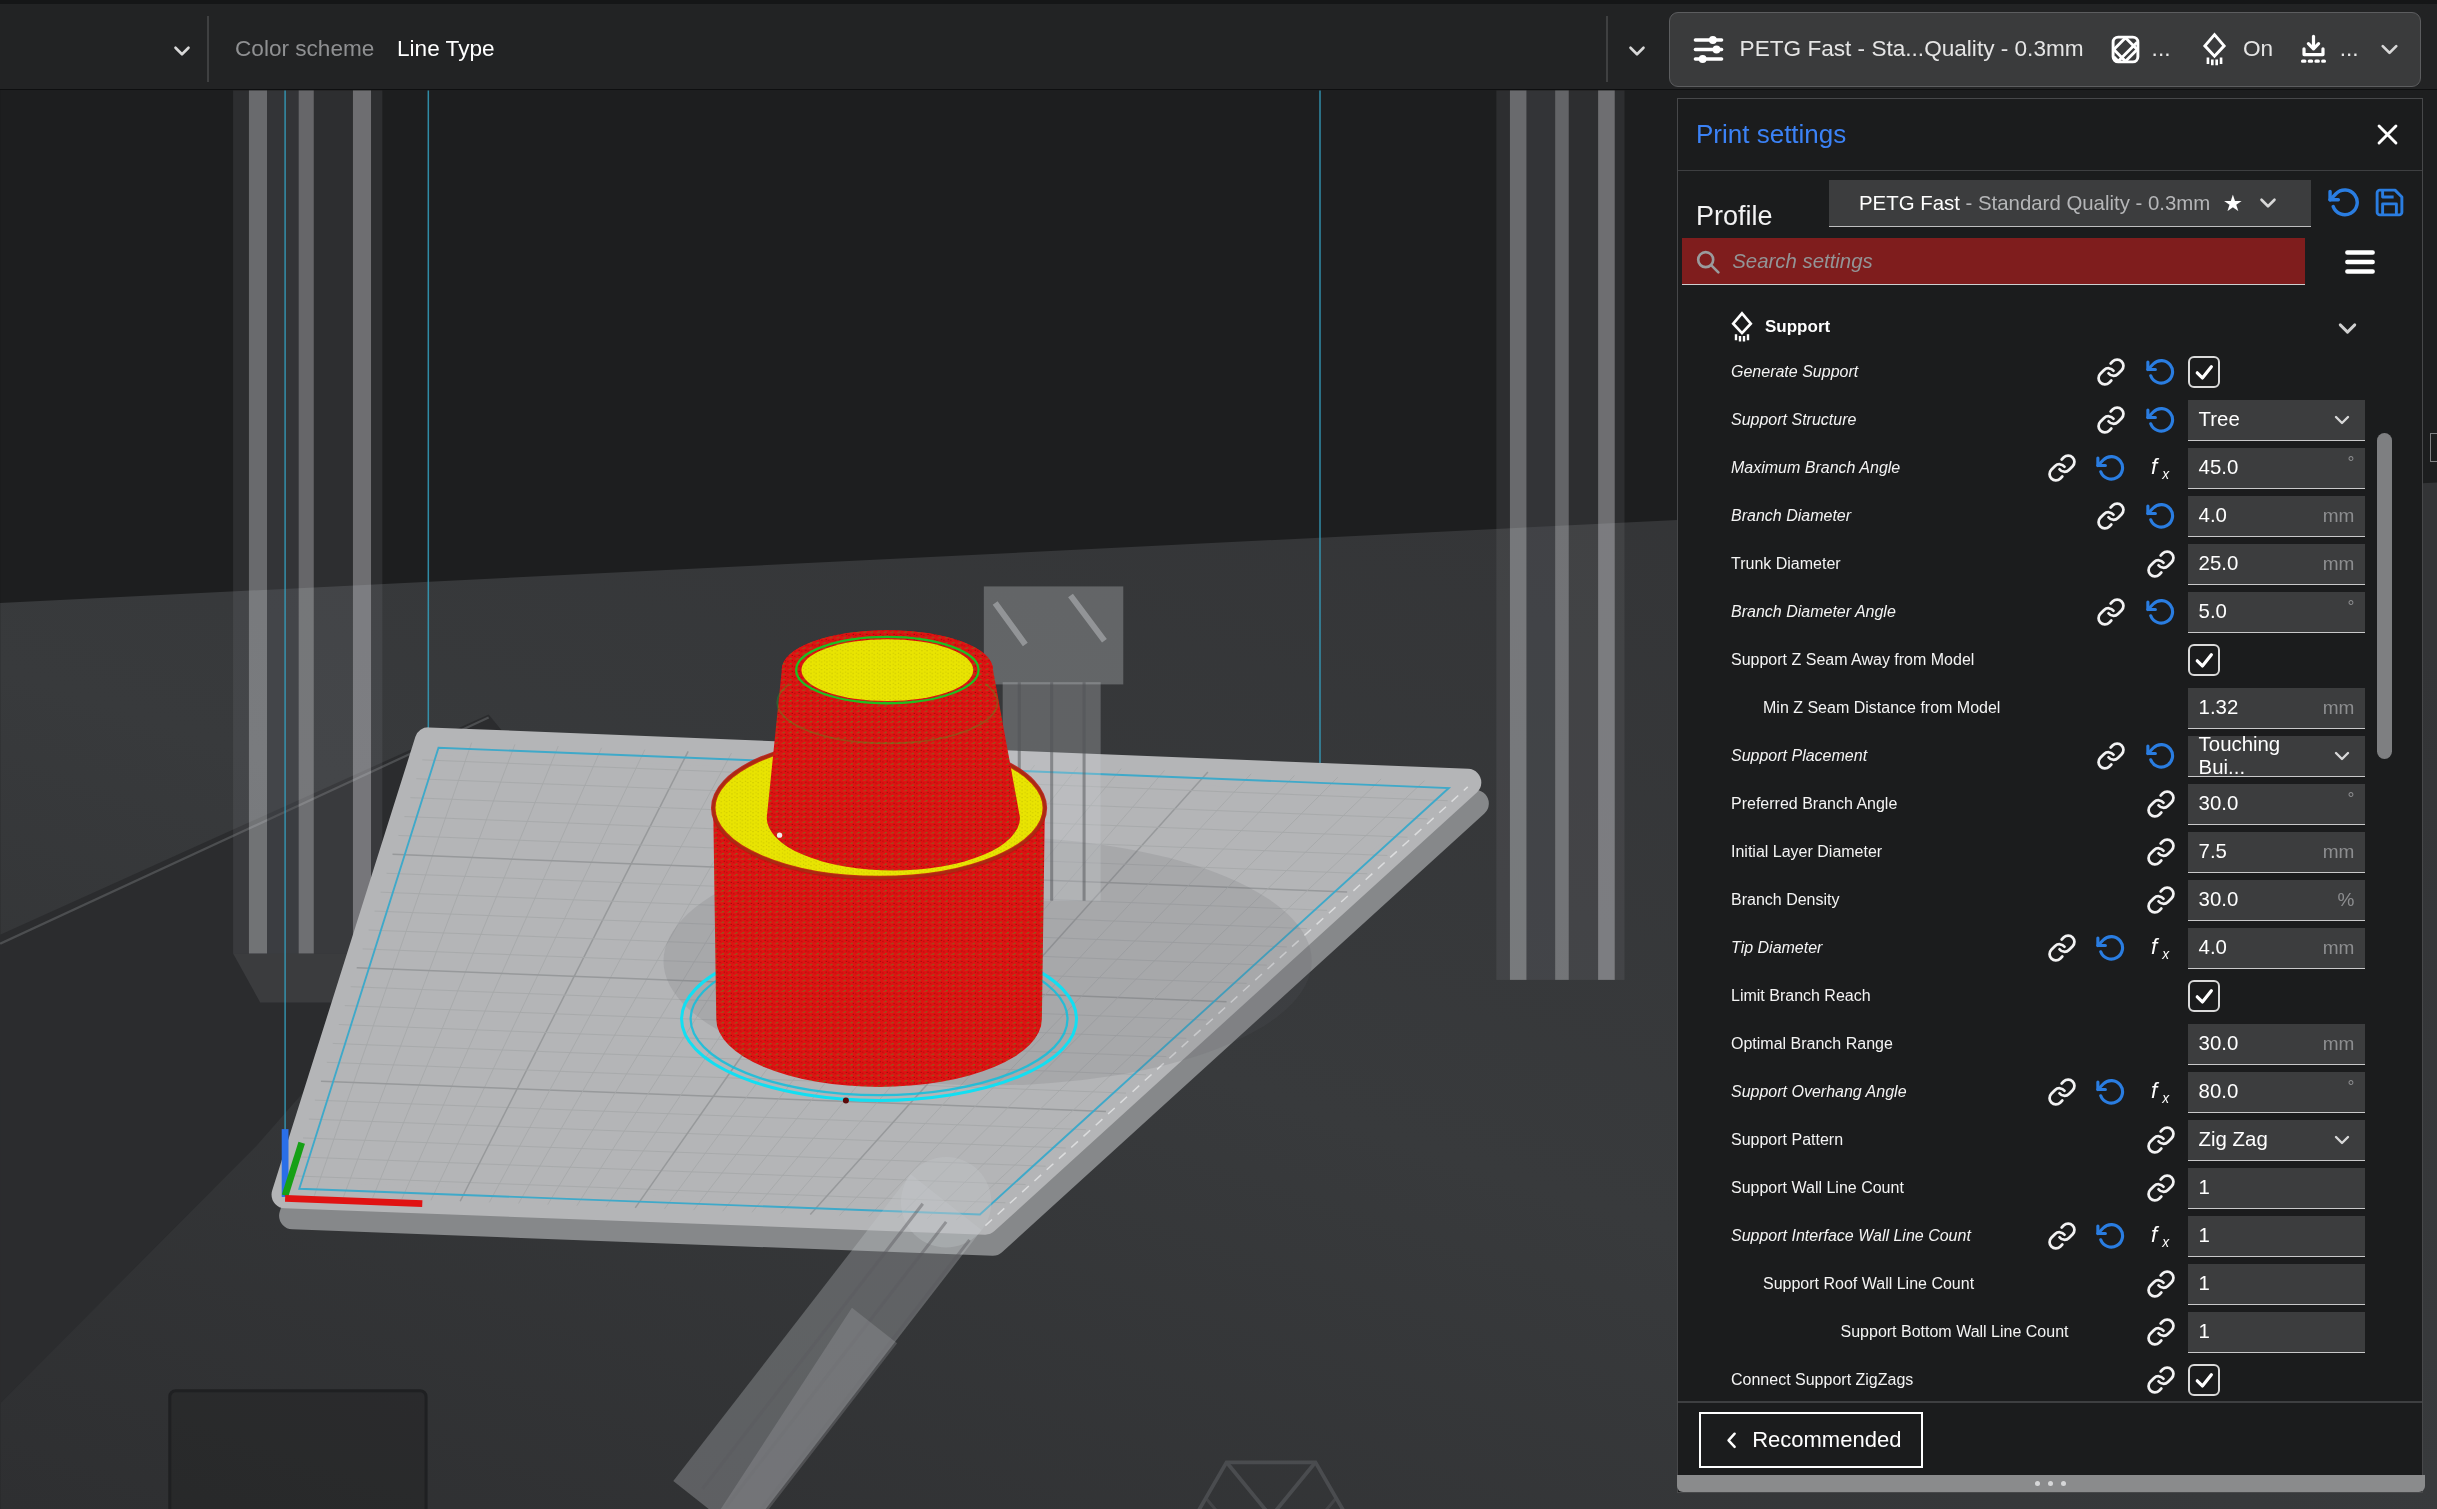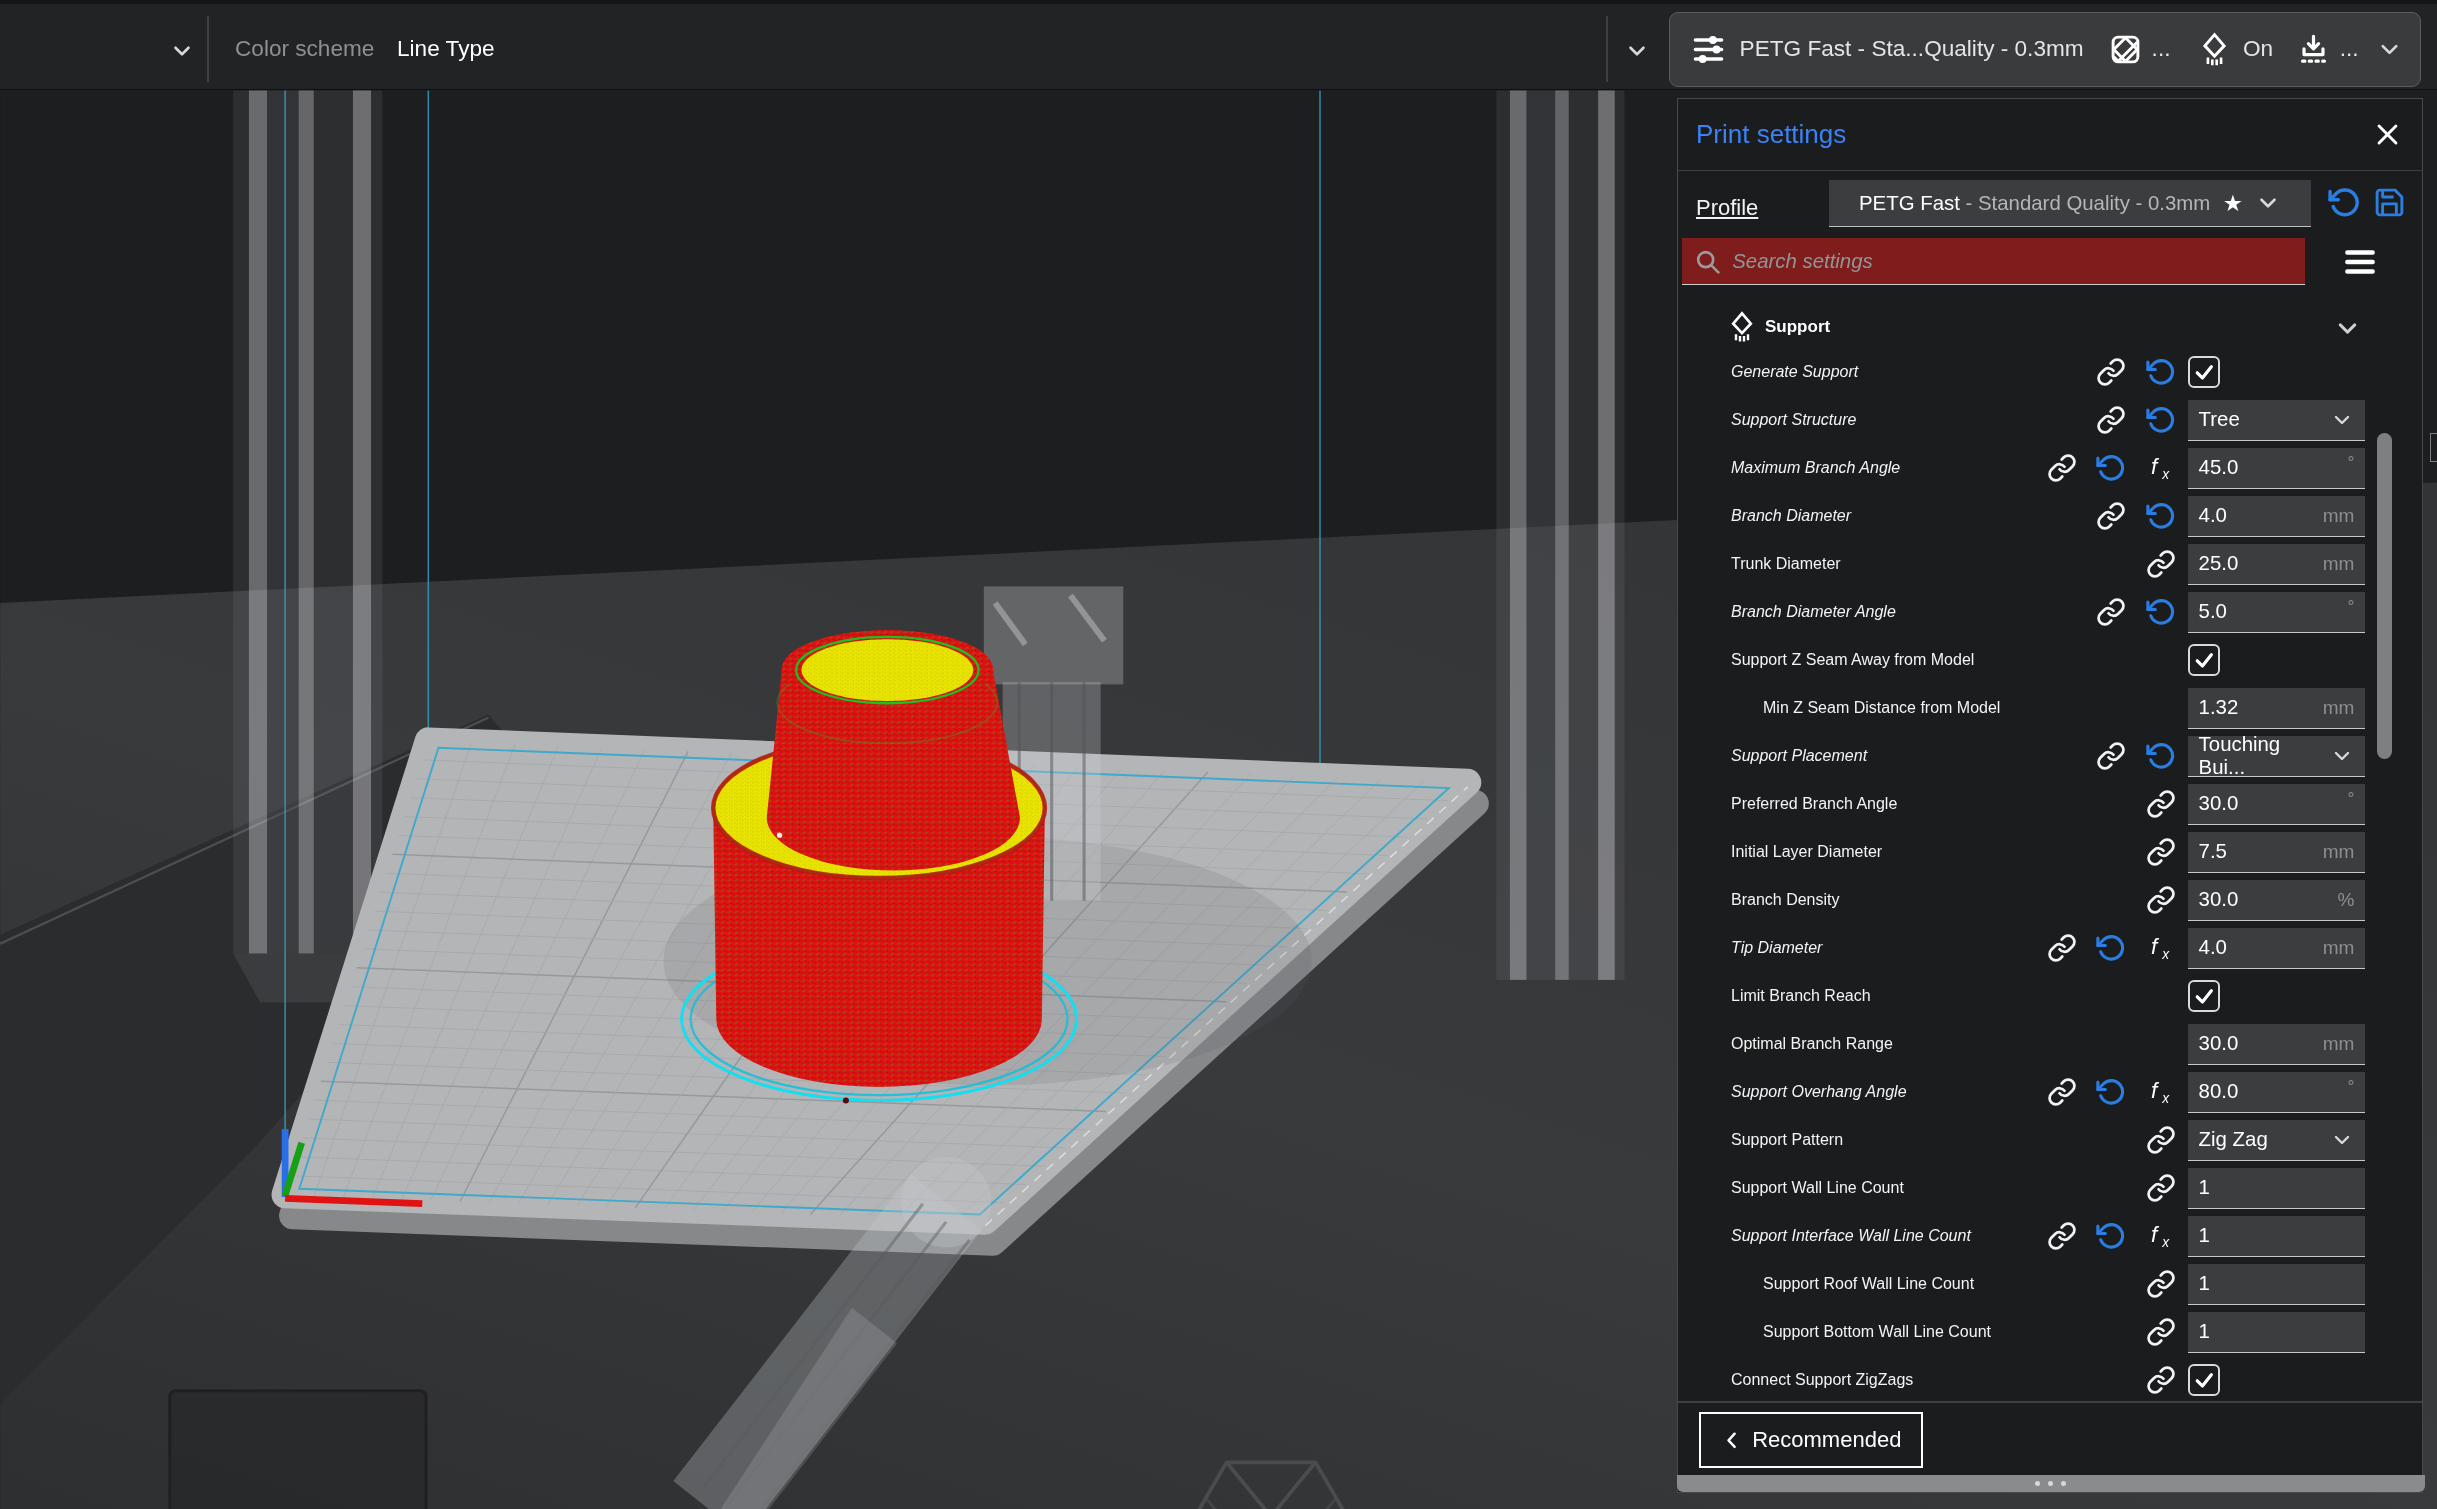--- a/index.html
+++ b/index.html
@@ -29,21 +29,21 @@
 
   
   #panel{position:absolute;left:1677px;top:98px;width:746px;height:1395px;background:var(--panel-bg);
     border:1.5px solid #47484a;z-index:6;}
   #panel-header{position:absolute;left:0;top:0;width:100%;height:72px;border-bottom:1.5px solid #3e3f41;
     display:flex;align-items:center;padding:0 18px;}
   #panel-title{font-size:26px;color:#3b82f6;}
   #close-btn{margin-left:auto;width:33px;height:33px;display:flex;align-items:center;justify-content:center;cursor:pointer;}
 
   #profile-row{position:absolute;left:0;top:81px;width:100%;height:48px;}
-  #profile-label{position:absolute;left:18px;top:4px;height:48px;display:flex;align-items:center;font-size:22px;text-decoration:underline;}
+  #profile-label{position:absolute;left:18px;top:12px;height:48px;display:flex;align-items:center;font-size:27px;}
   #profile-dd{position:absolute;left:151px;top:0;width:482px;height:47px;background:var(--field-bg);
     border-bottom:1.5px solid #bfbfc0;display:flex;align-items:center;padding:0 30px;font-size:20.4px;cursor:pointer;}
   #profile-dd .pname{color:#fff;} #profile-dd .psuffix{color:#b5b6b8;white-space:pre;}
   #profile-star{margin-left:auto;font-size:22.6px;color:#fff;}
   #profile-dd .ddchev{width:26px;height:26px;margin-left:12px;color:#d8d8d8;}
   .blue-ic{position:absolute;top:6px;width:33px;height:33px;color:var(--accent);cursor:pointer;}
 
   #search-row{position:absolute;left:0;top:139px;width:100%;height:48px;}
   #search-box{position:absolute;left:4px;top:0;width:623px;height:47px;background:#7f1d1d;
     border-bottom:1.5px solid #cfcfd0;display:flex;align-items:center;padding:0 10.6px;cursor:text;}
@@ -723,21 +723,21 @@
               <use href="#i-link" xlink:href="#i-link"></use>
             </svg>
           </div>
           <div class="ctrl">
             <div class="field">
               <span class="val">1</span>
             </div>
           </div>
         </div>
         <div class="srow">
-          <span class="slabel" style="padding-left: 32px;">Support Bottom Wall Line Count</span>
+          <span class="slabel" style="padding-left: 32px; text-align: center;">Support Bottom Wall Line Count</span>
           <div class="rowicons">
             <svg class="ric link" viewBox="0 0 40 40" width="30" height="30">
               <use href="#i-link" xlink:href="#i-link"></use>
             </svg>
           </div>
           <div class="ctrl">
             <div class="field">
               <span class="val">1</span>
             </div>
           </div>

